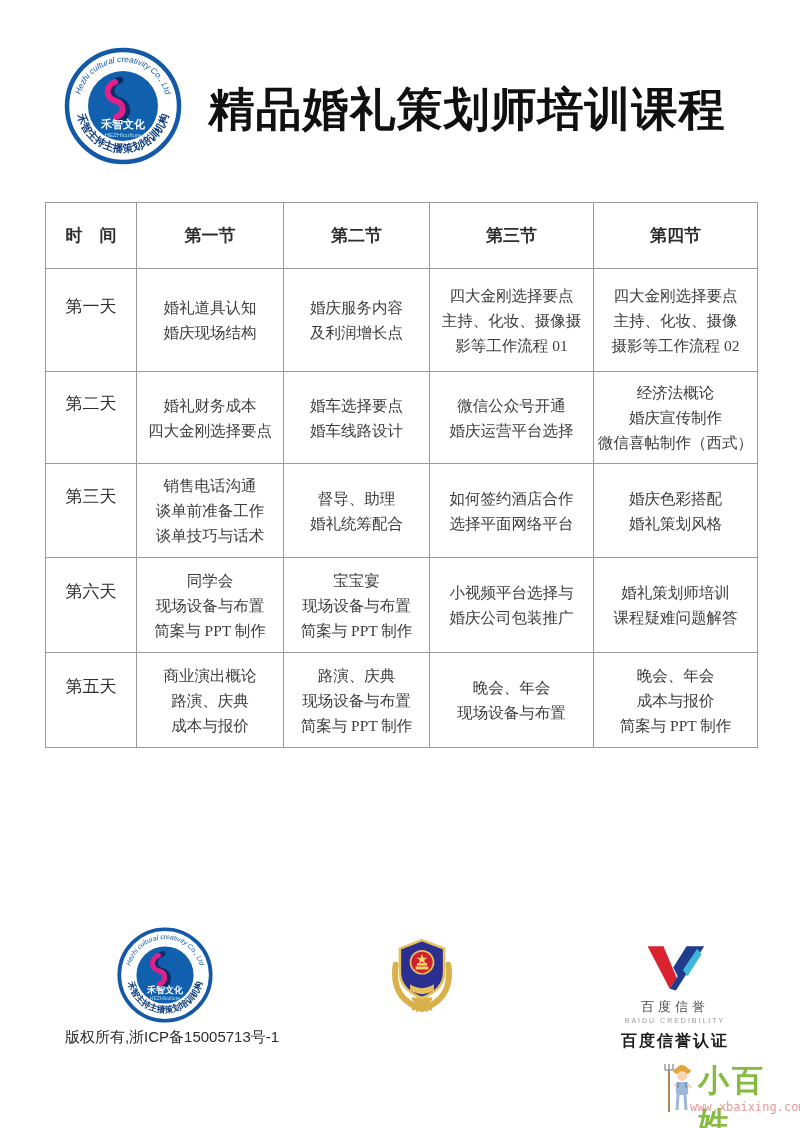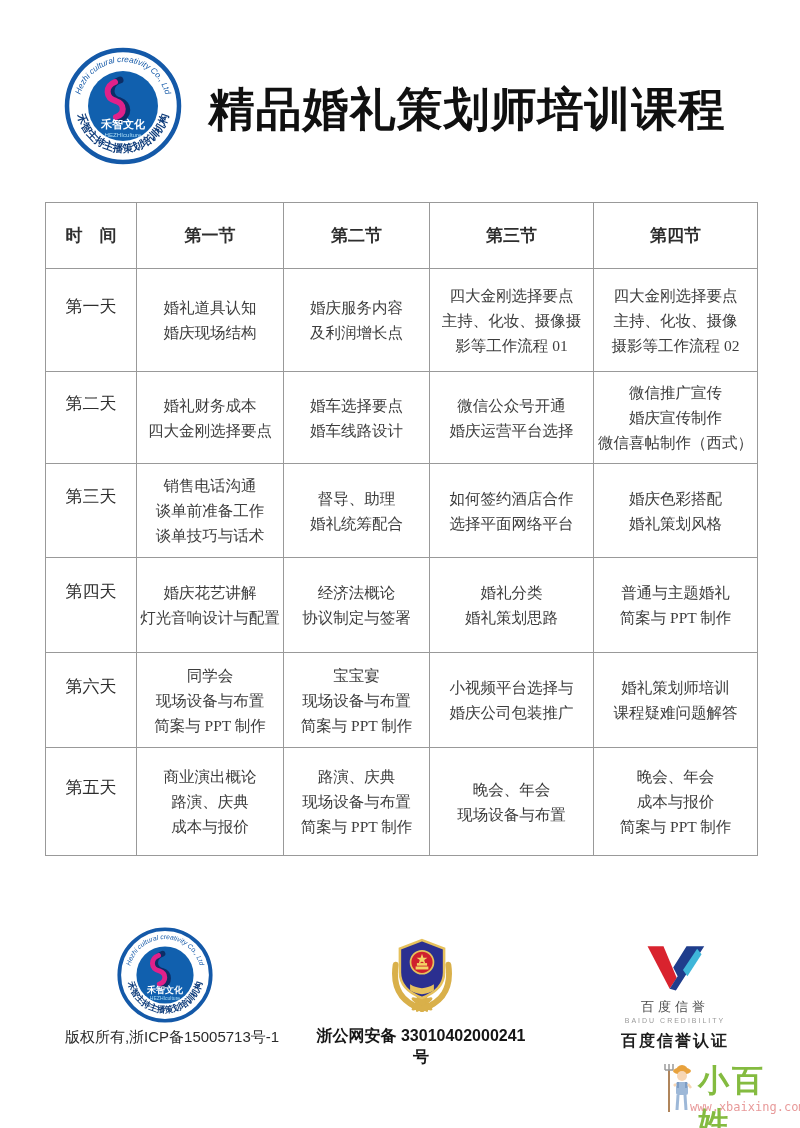--- a/index.html
+++ b/index.html
@@ -126,21 +126,21 @@
             </td>
             <td>
               <div class="ln">婚车选择要点</div>
               <div class="ln">婚车线路设计</div>
             </td>
             <td>
               <div class="ln">微信公众号开通</div>
               <div class="ln">婚庆运营平台选择</div>
             </td>
             <td>
-              <div class="ln">微信推广宣传</div>
+              <div class="ln">经济法概论</div>
               <div class="ln">婚庆宣传制作</div>
               <div class="ln">微信喜帖制作（西式）</div>
             </td>
           </tr>
           <tr>
             <td class="day"><span>第三天</span></td>
             <td>
               <div class="ln">销售电话沟通</div>
               <div class="ln">谈单前准备工作</div>
               <div class="ln">谈单技巧与话术</div>
@@ -149,39 +149,20 @@
               <div class="ln">督导、助理</div>
               <div class="ln">婚礼统筹配合</div>
             </td>
             <td>
               <div class="ln">如何签约酒店合作</div>
               <div class="ln">选择平面网络平台</div>
             </td>
             <td>
               <div class="ln">婚庆色彩搭配</div>
               <div class="ln">婚礼策划风格</div>
-            </td>
-          </tr>
-          <tr>
-            <td class="day"><span>第四天</span></td>
-            <td>
-              <div class="ln">婚庆花艺讲解</div>
-              <div class="ln">灯光音响设计与配置</div>
-            </td>
-            <td>
-              <div class="ln">经济法概论</div>
-              <div class="ln">协议制定与签署</div>
-            </td>
-            <td>
-              <div class="ln">婚礼分类</div>
-              <div class="ln">婚礼策划思路</div>
-            </td>
-            <td>
-              <div class="ln">普通与主题婚礼</div>
-              <div class="ln">简案与 PPT 制作</div>
             </td>
           </tr>
           <tr>
             <td class="day"><span>第六天</span></td>
             <td>
               <div class="ln">同学会</div>
               <div class="ln">现场设备与布置</div>
               <div class="ln">简案与 PPT 制作</div>
             </td>
             <td>
@@ -252,21 +233,20 @@
     </g>
     <path d="M9 34 C5 62 16 78 40 86" fill="none" stroke="#d9b04a" stroke-width="7" stroke-linecap="round"></path>
     <path d="M71 34 C75 62 64 78 40 86" fill="none" stroke="#d9b04a" stroke-width="7" stroke-linecap="round"></path>
     <path d="M40 5 L66 15 L66 43 Q66 63 40 73 Q14 63 14 43 L14 15 Z" fill="#2b2f90" stroke="#e6c15c" stroke-width="3"></path>
     <circle cx="40" cy="31" r="13.5" fill="#cf1f2e" stroke="#e6c15c" stroke-width="2"></circle>
     <path d="M40 21 L41.6 25.6 L46.4 25.6 L42.6 28.4 L44 33 L40 30.2 L36 33 L37.4 28.4 L33.6 25.6 L38.4 25.6 Z" fill="#f4d465"></path>
     <rect x="34" y="32" width="12" height="3" fill="#f4d465"></rect>
     <rect x="32.5" y="36" width="15" height="3.5" fill="#f4d465"></rect>
     <path d="M26 57 Q40 66 54 57 L54 64 Q40 73 26 64 Z" fill="#e6c15c"></path>
   </svg>
-  <div class="police-caption">浙公网安备 33010402000241号</div>
 
   <div class="baidu">
     <svg class="v-logo" viewBox="0 0 70 60">
       <polygon points="4,2 22,2 37,38 29,50" fill="#d9232e"></polygon>
       <polygon points="33,26 48,2 68,2 36,52 29,50 38,36" fill="#1f3d8c"></polygon>
       <polygon points="44,29 60,5 65,11 49,36" fill="#3fb6d9"></polygon>
     </svg>
     <div class="bd-name">百度信誉</div>
     <div class="bd-sub">BAIDU CREDIBILITY</div>
     <div class="bd-cert">百度信誉认证</div>

